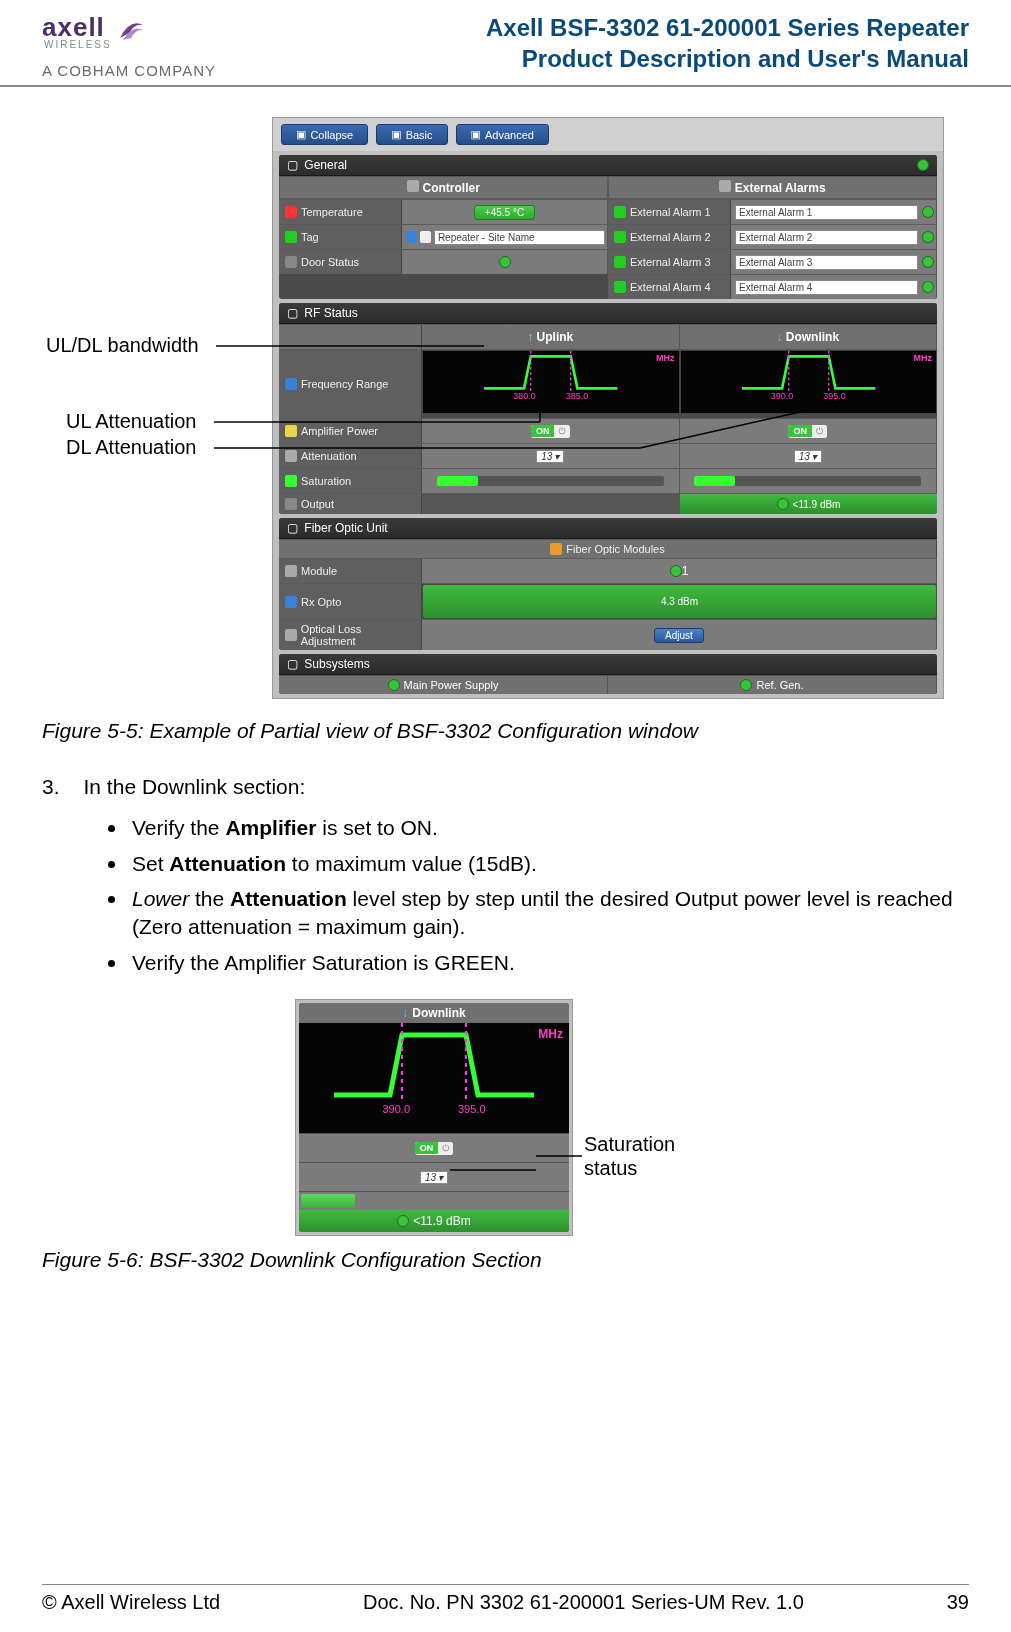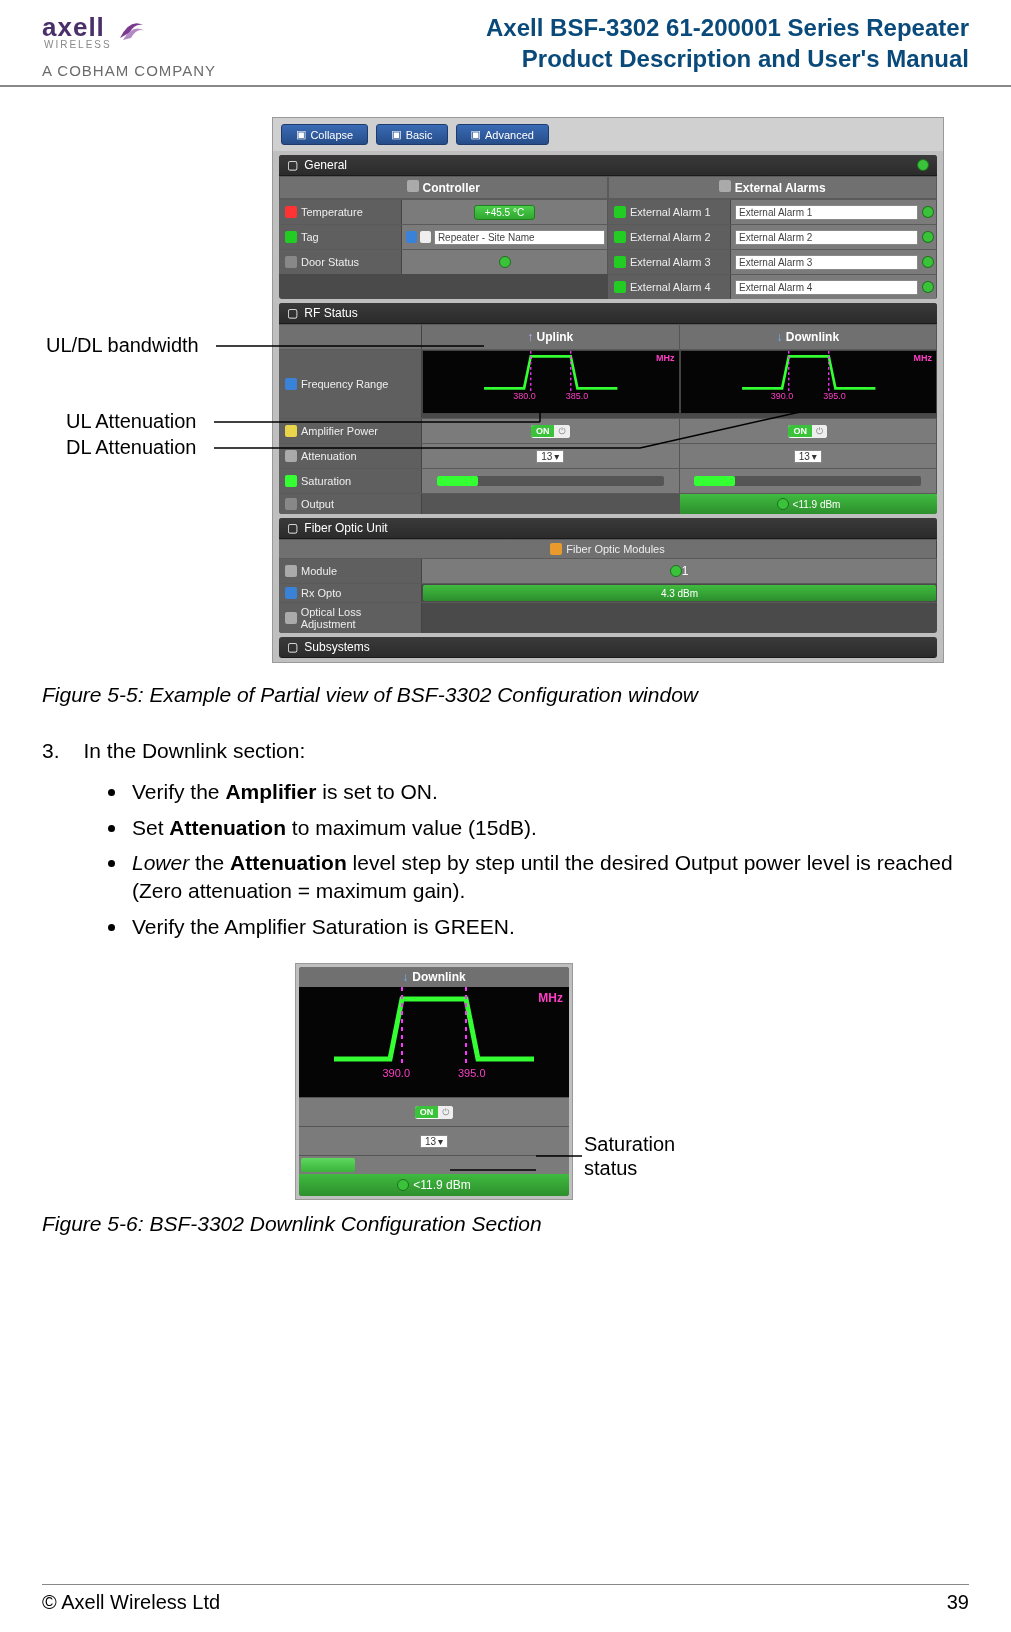--- a/index.html
+++ b/index.html
@@ -169,36 +169,36 @@
   }
   .freq-cell .mhz { position: absolute; top: 2px; right: 4px; color: #ff3ec8; font-size: 9px; font-weight: bold; }
   .freq-cell svg { width: 100%; height: 40px; }
   .freq-labels { color: #ff3ec8; font-size: 9px; display: flex; gap: 30px; padding-bottom: 1px; }
   
   .on-pill {
     display: flex; align-items: center; background: #fff; border-radius: 3px; overflow: hidden; font-size: 9px;
   }
   .on-pill .on { background: #3ac23a; color: #fff; padding: 1px 5px; font-weight: bold; }
   .on-pill .off { background: #eee; color: #888; padding: 1px 4px; }
-  .atten-box { background: #fff; color: #333; border: 1px solid #888; padding: 0 4px; font-size: 10px; display: flex; gap: 2px; }
+  .atten-box { background: #fff; color: #333; border: 1px solid #888; padding: 0 4px; font-size: 10px; display: flex; gap: 2px; font-style: italic; }
   .out-bar {
     flex: 1;
     background: linear-gradient(#3fbb3f, #2d8f2d);
     color: #fff;
     text-align: center;
     font-size: 10px;
     padding: 2px 0;
     display: flex;
     align-items: center;
     justify-content: center;
     gap: 4px;
   }
   .fiber-wide-bar {
     background: linear-gradient(#3fbb3f, #2d8f2d);
-    height: 16px;
+    height: 33px;
     flex: 1;
     margin: 1px;
     border-radius: 2px;
     display: flex;
     align-items: center;
     justify-content: center;
     font-size: 10px;
     color: #fff;
   }
   
@@ -577,30 +577,43 @@
           </div>
           <div class="fiber-wide-bar">
             <span>4.3 dBm</span>
           </div>
         </div>
       <div class="row2">
           <div class="row-label">
             <span class="mini-icon" style="background:#aaa"></span>
             <span>Optical Loss Adjustment</span>
           </div>
+          <div class="row-cell">
+            <span class="badge-blue"><span>Adjust</span></span>
+          </div>
         </div>
     </div>
 
     <div class="panel">
       <div class="panel-header">
           <div class="hdr-left">
             <span>▢</span>
             <span>Subsystems</span>
           </div>
         </div>
+      <div class="sub-row">
+        <div>
+            <span class="led"></span>
+            <span>Main Power Supply</span>
+          </div>
+        <div>
+            <span class="led"></span>
+            <span>Ref. Gen.</span>
+          </div>
+      </div>
     </div>
 
   </div>
 
   <div class="caption">Figure 5-5: Example of Partial view of BSF-3302 Configuration window</div>
 
   <div class="body-text">
     <div class="num-item">
       <span>3.</span>
       <span>In the Downlink section:</span>
@@ -666,14 +679,15 @@
   <line x1="536" y1="1156" x2="582" y2="1156" stroke="#000" stroke-width="1.5"></line>
   <line x1="450" y1="1170" x2="536" y2="1170" stroke="#000" stroke-width="1.5"></line>
 </svg>
 <div class="callout-label" style="top:334px;left:46px">UL/DL bandwidth</div>
 <div class="callout-label" style="top:410px;left:66px">UL Attenuation</div>
 <div class="callout-label" style="top:436px;left:66px">DL Attenuation</div>
 <div class="callout-label" style="top:1132px;left:584px;line-height:1.2">Saturation<br>status</div>
 
 <div class="footer">
   <span>© Axell Wireless Ltd</span>
+  <span>Doc. No. PN 3302 61-200001 Series-UM Rev. 1.0</span>
   <span>39</span>
 </div>
 
 </body></html>

